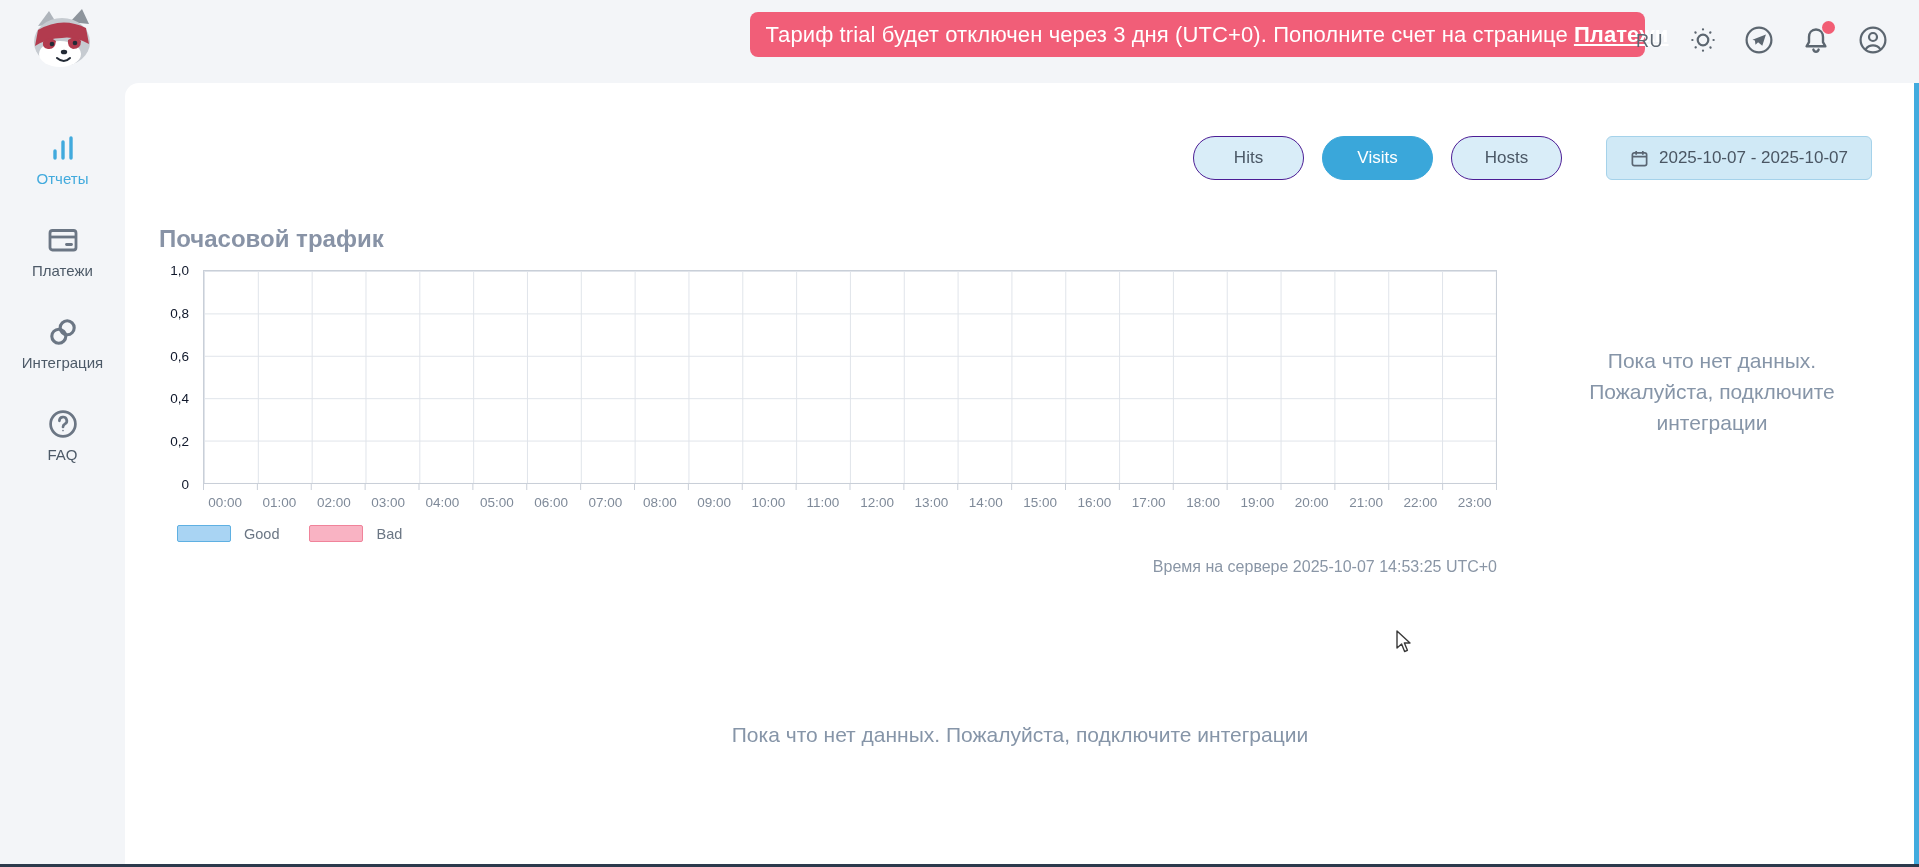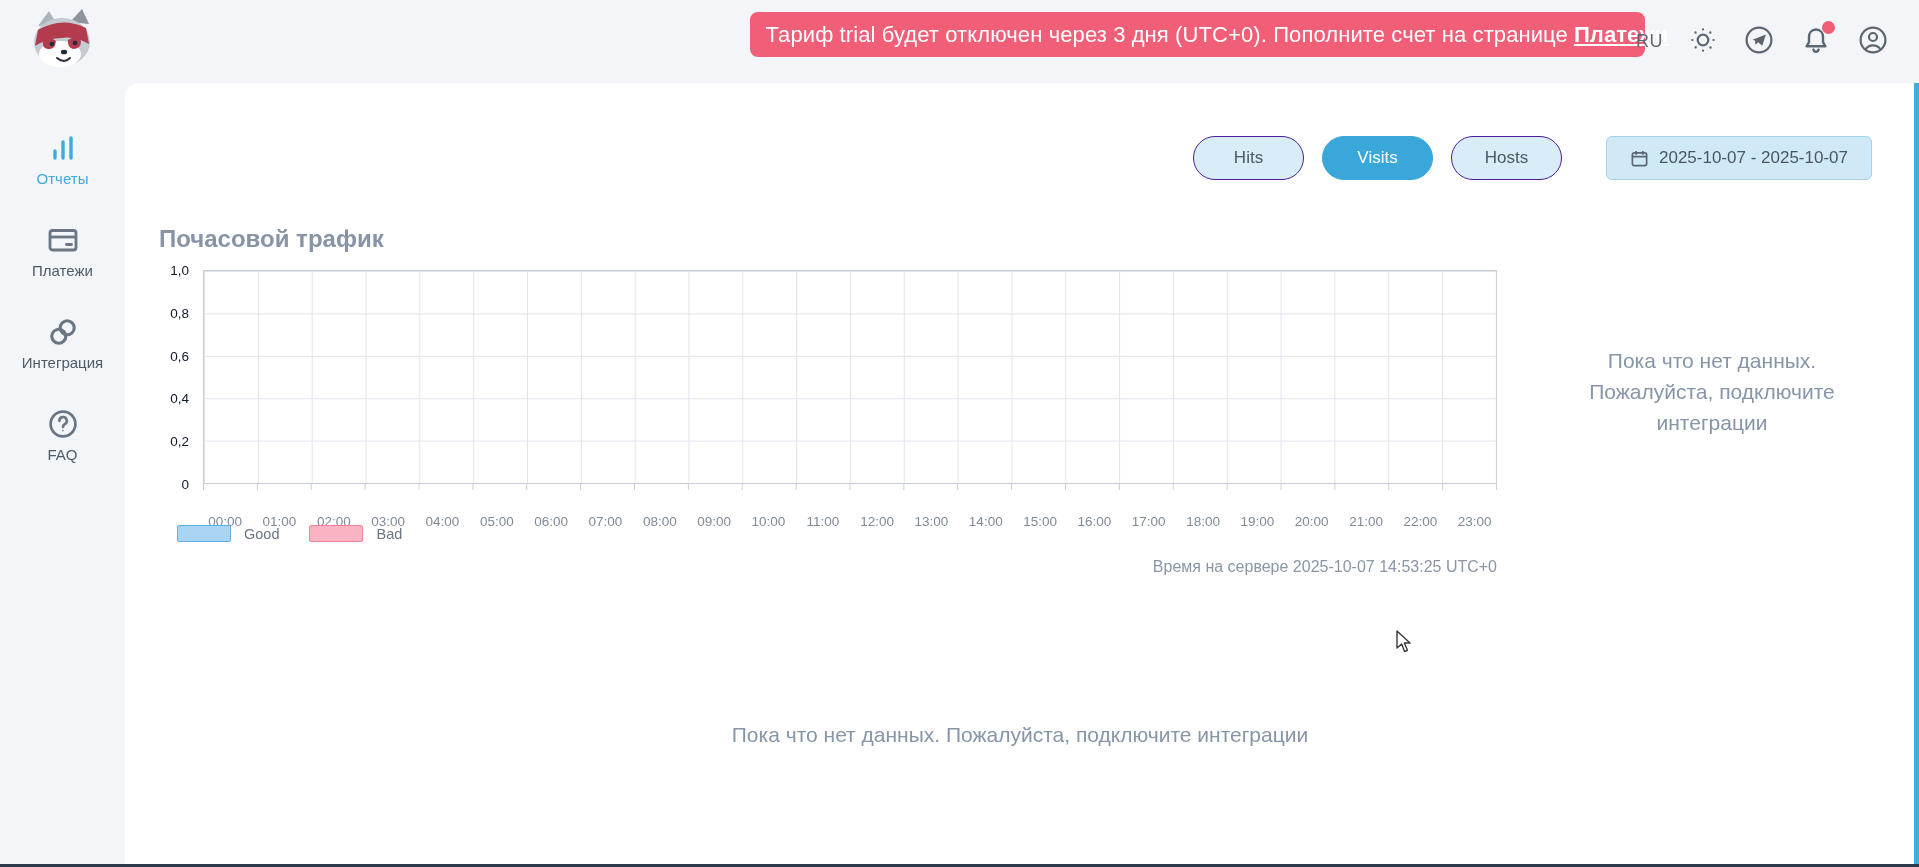--- a/index.html
+++ b/index.html
@@ -63,21 +63,21 @@
     background-size:calc(100%/24) calc(100%/5);
   }
   .ylabels{position:absolute;left:0;top:187px;width:70px;height:214px;}
   .ylabel{position:absolute;right:6px;font-size:13.5px;color:#0f172a;transform:translateY(-50%);}
   .xticks{
     position:absolute;left:78px;top:401px;width:1294px;height:6px;
     background-image:linear-gradient(to right,#c9cfd8 1px,transparent 1px);
     background-size:calc(100%/24) 100%;
     border-right:1px solid #c9cfd8;box-sizing:border-box;
   }
-  .xlabels{position:absolute;left:78px;top:431px;width:1294px;display:flex;gap:10px;}
+  .xlabels{position:absolute;left:78px;top:412px;width:1294px;display:flex;gap:10px;}
   .xlabel{flex:1;text-align:center;font-size:13.5px;color:#7f8a99;}
   .legend{position:absolute;left:52px;top:442px;display:flex;gap:30px;align-items:center;}
   .legend-item{display:flex;align-items:center;gap:13px;}
   .legend-swatch{width:52px;height:15px;border-radius:2px;border:1px solid;}
   .legend-label{font-size:14.5px;color:#6b7684;}
   .server-time{position:absolute;top:475px;right:418px;font-size:16px;color:#8a96a6;}
   .empty-side{
     position:absolute;left:1442px;top:262px;width:290px;
     font-size:21px;line-height:31px;color:#8695a8;text-align:center;
   }

